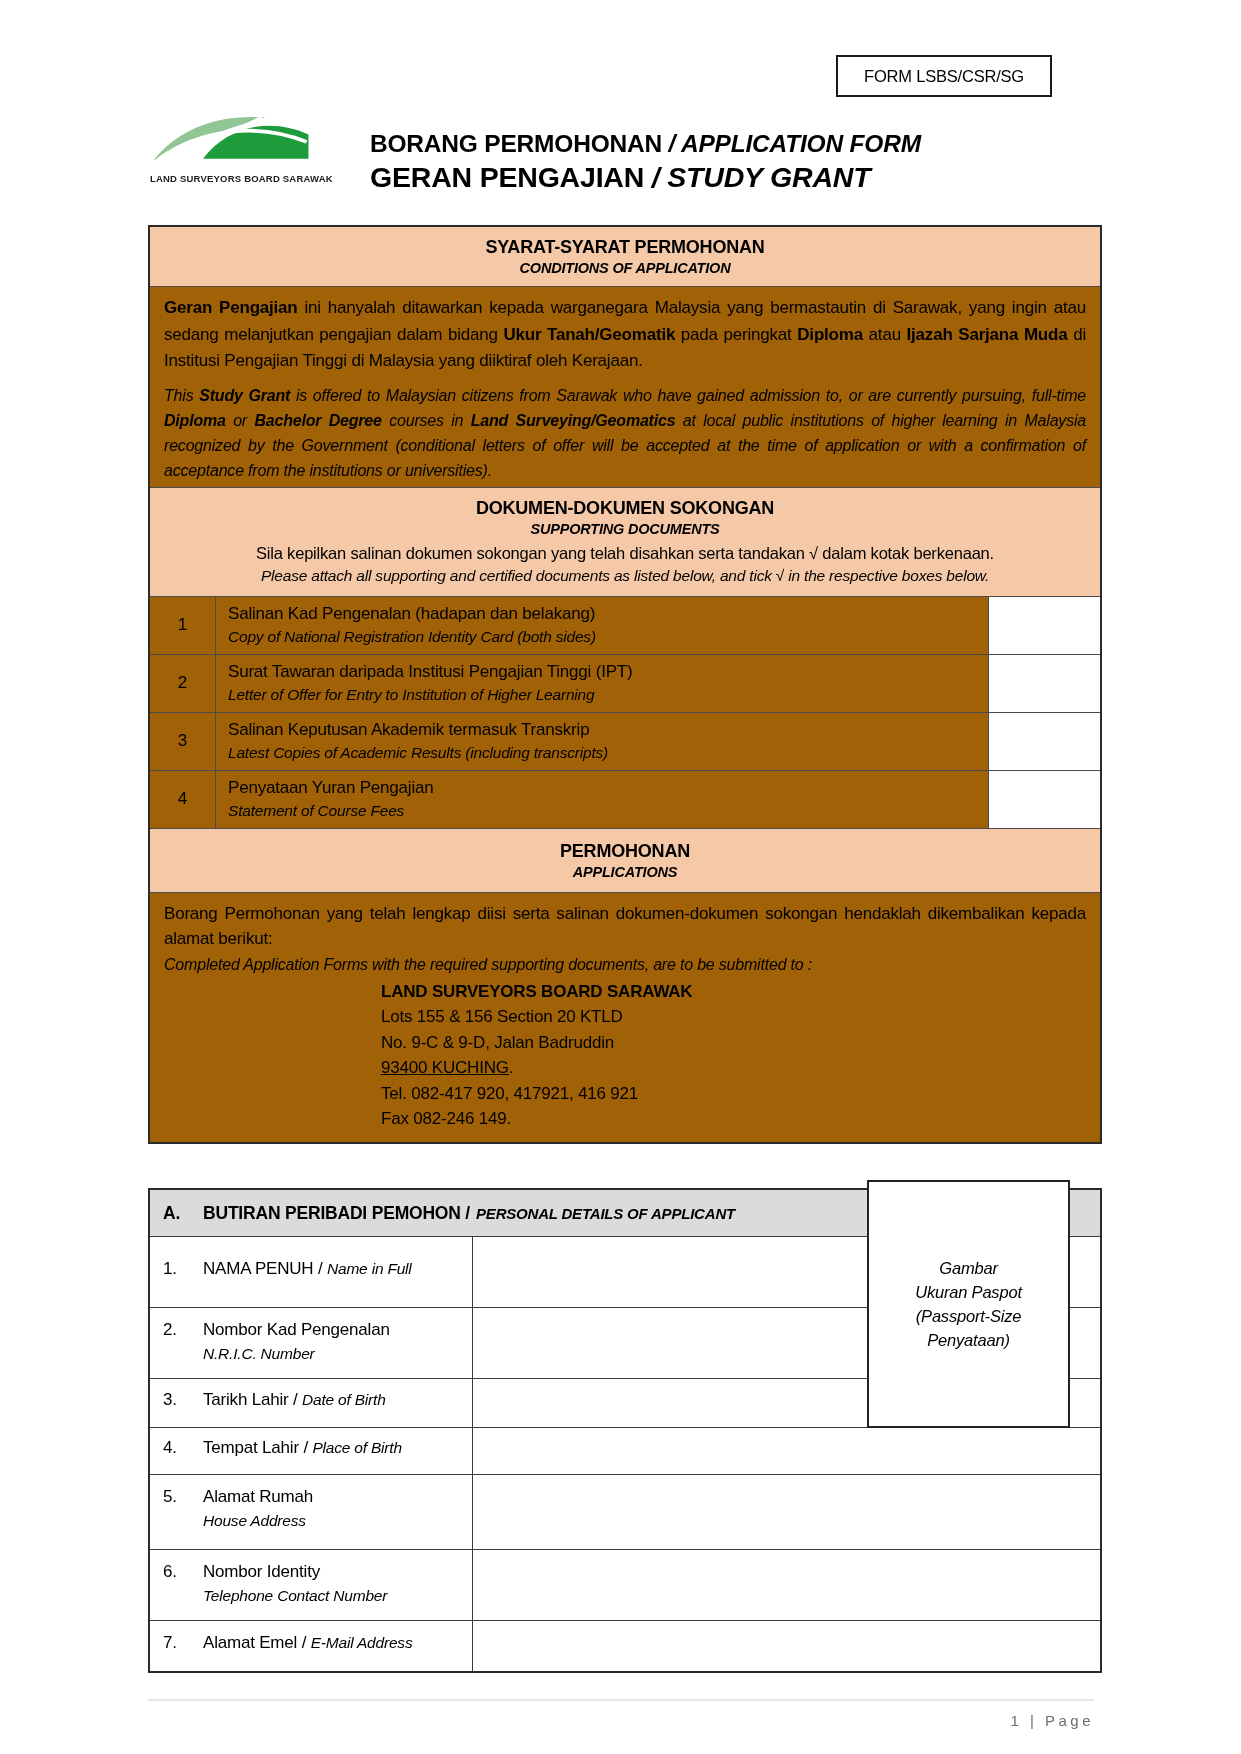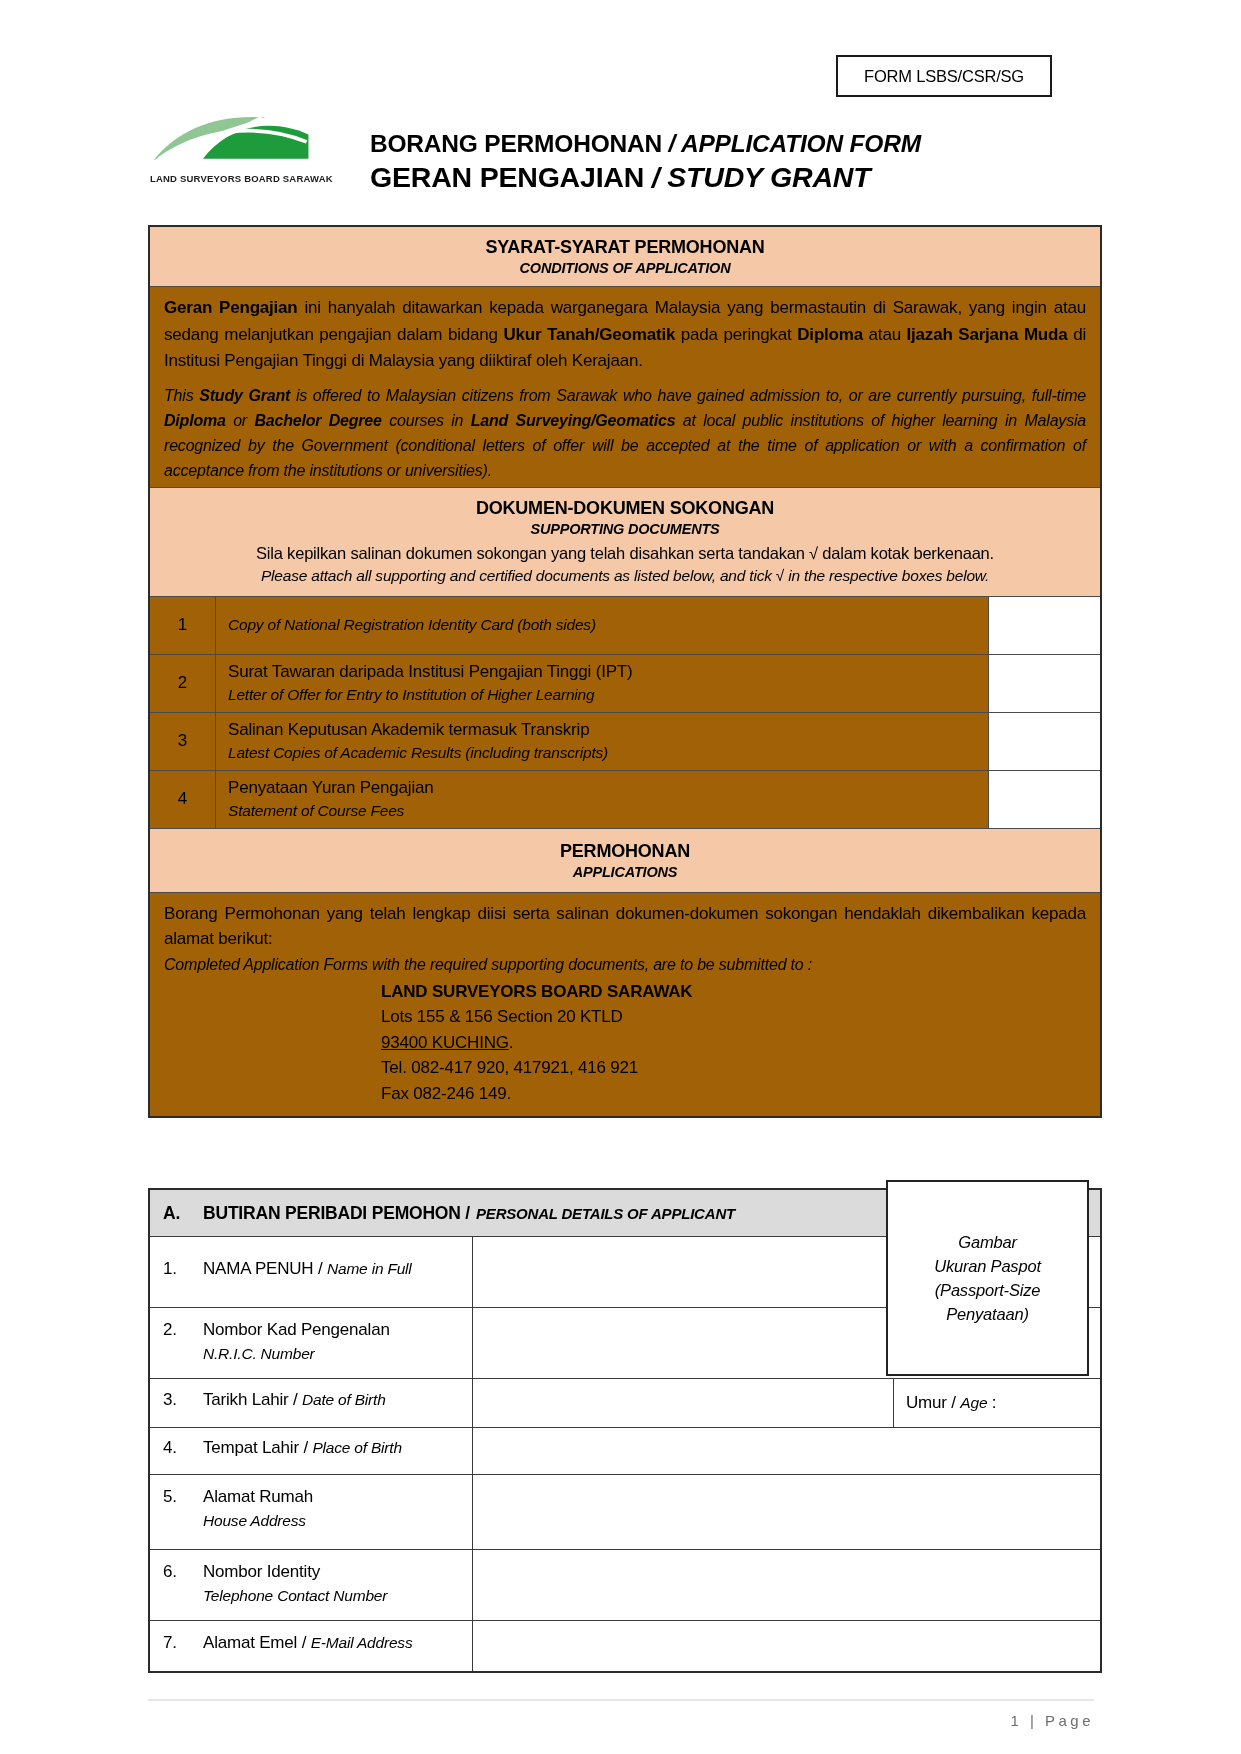--- a/index.html
+++ b/index.html
@@ -54,21 +54,21 @@
   .pa-row{display:grid;grid-template-columns:322px 421px 207px;border-top:1.5px solid #3a3a3a;}
   .pa-label{display:flex;padding:10px 8px 6px 13px;}
   .pa-num{width:40px;flex:none;font-size:17px;line-height:24px;}
   .pa-text{font-size:17px;line-height:24px;}
   .pa-text .i{font-size:15.5px;}
   .pa-input{grid-column:2/4;border-left:1.5px solid #3a3a3a;background:#fff;}
   .pa-input.narrow{grid-column:2/3;}
   .pa-age{grid-column:3/4;border-left:1.5px solid #3a3a3a;display:flex;align-items:center;padding-left:12px;font-size:17px;}
   .pa-age .i{font-size:15.5px;}
   .h70{min-height:70px}.h48{min-height:48px}.h46{min-height:46px}.h74{min-height:74px}.h50{min-height:50px}
-  .photo-box{position:absolute;z-index:2;left:736px;top:-10px;width:203px;height:196px;background:#fff;
+  .photo-box{position:absolute;z-index:2;left:717px;top:-10px;width:203px;height:248px;background:#fff;
     border:2px solid #232323;box-sizing:border-box;display:flex;flex-direction:column;justify-content:center;}
   .photo-line{font-size:16.5px;font-style:italic;line-height:24px;text-align:center;}
 
   
   .footer-rule{position:absolute;top:1699px;left:148px;width:946px;height:2px;background:#e6e6e6;}
   .footer-text{position:absolute;top:1712px;left:148px;width:946px;text-align:right;font-size:15px;color:#6e6e6e;letter-spacing:3.5px;}
 </style>
 </head>
 <body>
 
@@ -116,20 +116,21 @@
     <div class="sec-head peach bt" style="padding-bottom:10px;">
       <div class="sh-title">DOKUMEN-DOKUMEN SOKONGAN</div>
       <div class="sh-sub">SUPPORTING DOCUMENTS</div>
       <div class="sh-note">Sila kepilkan salinan dokumen sokongan yang telah disahkan serta tandakan √ dalam kotak berkenaan.</div>
       <div class="sh-note-en">Please attach all supporting and certified documents as listed below, and tick √ in the respective boxes below.</div>
     </div>
 
     <div class="doc-row bt">
       <div class="doc-no">1</div>
       <div class="doc-desc">
+        <div class="doc-my">Salinan Kad Pengenalan (hadapan dan belakang)</div>
         <div class="doc-en">Copy of National Registration Identity Card (both sides)</div>
       </div>
       <div class="doc-tick"></div>
     </div>
 
     <div class="doc-row bt">
       <div class="doc-no">2</div>
       <div class="doc-desc">
         <div class="doc-my">Surat Tawaran daripada Institusi Pengajian Tinggi (IPT)</div>
         <div class="doc-en">Letter of Offer for Entry to Institution of Higher Learning</div>
@@ -159,20 +160,21 @@
       <div class="sh-title">PERMOHONAN</div>
       <div class="sh-sub">APPLICATIONS</div>
     </div>
 
     <div class="perm-body bt">
       <p class="perm-my">Borang Permohonan yang telah lengkap diisi serta salinan dokumen-dokumen sokongan hendaklah dikembalikan kepada alamat berikut:</p>
       <p class="perm-en">Completed Application Forms with the required supporting documents, are to be submitted to :</p>
       <div class="address">
         <div class="addr-line"><span class="b">LAND SURVEYORS BOARD SARAWAK</span></div>
         <div class="addr-line"><span>Lots 155 &amp; 156 Section 20 KTLD</span></div>
+        <div class="addr-line"><span>No. 9-C &amp; 9-D, Jalan Badruddin</span></div>
         <div class="addr-line"><span class="u">93400 KUCHING</span><span>.</span></div>
         <div class="addr-line"><span>Tel. 082-417 920, 417921, 416 921</span></div>
         <div class="addr-line"><span>Fax 082-246 149.</span></div>
       </div>
     </div>
   </div>
 
   <div class="pa-table">
 
     <div class="pa-head">

